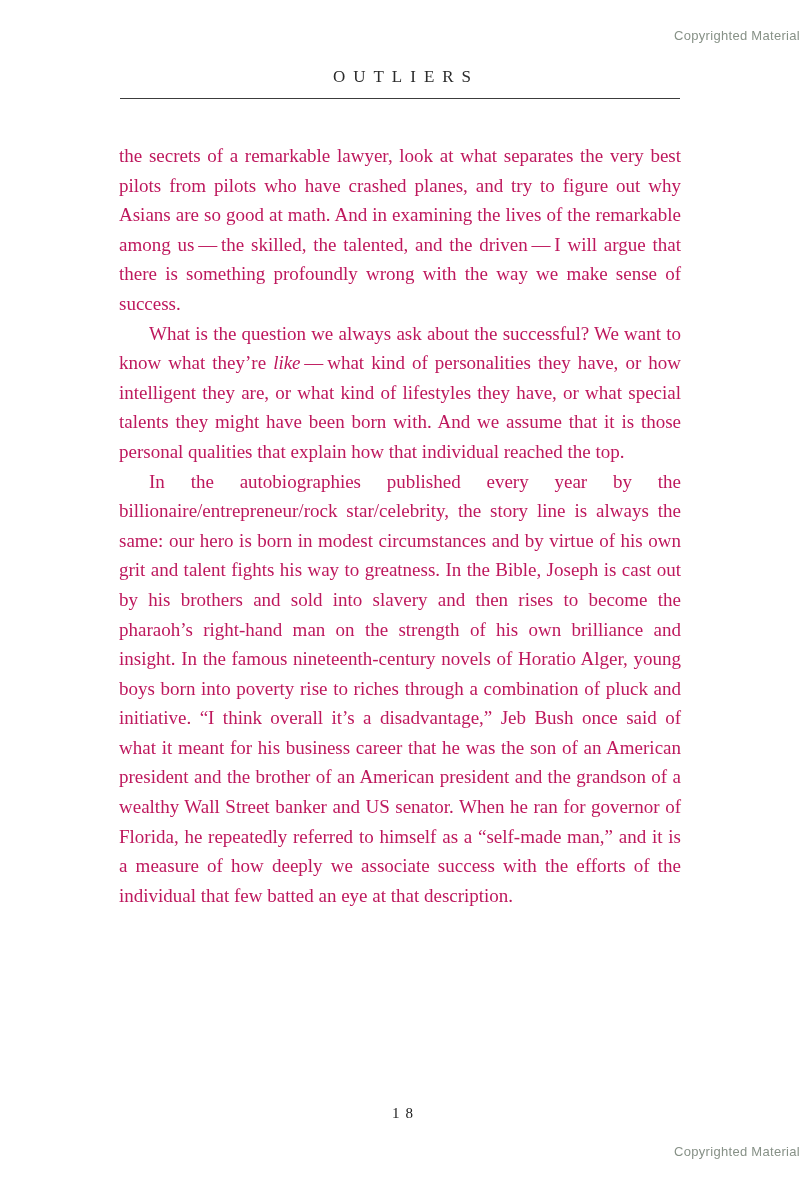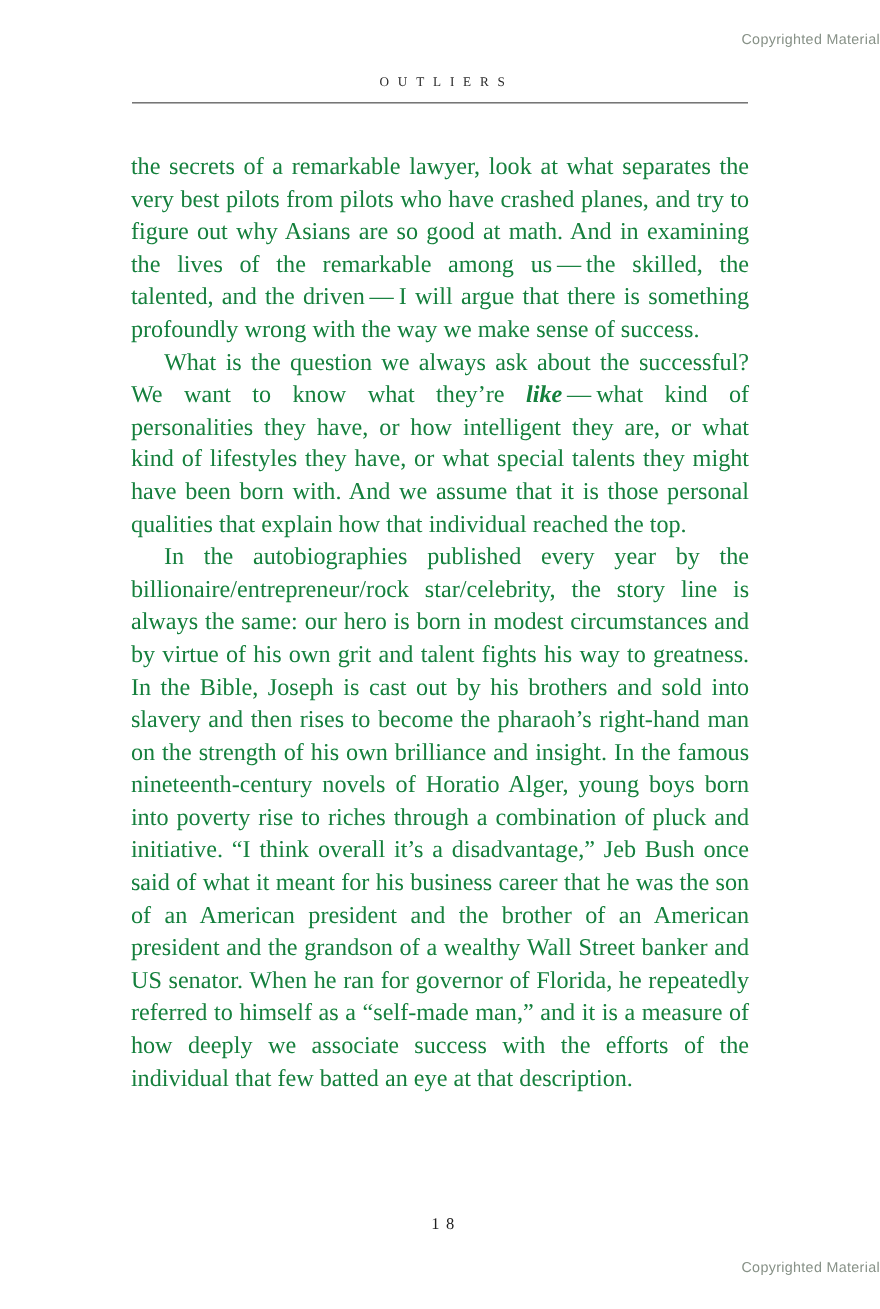--- a/index.html
+++ b/index.html
@@ -23,48 +23,48 @@
     letter-spacing: 0.3px;
     color: #879187;
     text-align: right;
   }
   .top-notice {
     padding-top: 28px;
   }
   .header-title {
     text-align: center;
     font-family: "Liberation Serif", serif;
-    font-size: 12px;
+    font-size: 17px;
     font-weight: 400;
     letter-spacing: 8px;
     padding-left: 12px; 
     color: #2b2b2b;
     margin-top: 24px;
   }
   .divider {
     width: 560px;
     margin: 11px auto 0 auto;
     border: none;
     border-top: 1px solid #3c3c3c;
     height: 0;
   }
   .content {
     width: 562px;
     margin: 42px auto 0 auto;
   }
   .para {
-    font-size: 22px;
+    font-size: 19px;
     line-height: 29.6px;
-    color: #15803d;
+    color: #be185d;
     text-align: justify;
     hyphens: auto;
     -webkit-hyphens: auto;
   }
   .para.indent { text-indent: 30px; }
-  .para em { font-style: italic; font-weight: bold; }
+  .para em { font-style: italic; }
   .footer-number {
     position: absolute;
     left: 0;
     right: 0;
     top: 1105px;
     text-align: center;
     font-family: "Liberation Serif", serif;
     font-size: 15px;
     letter-spacing: 6px;
     padding-left: 11px;

